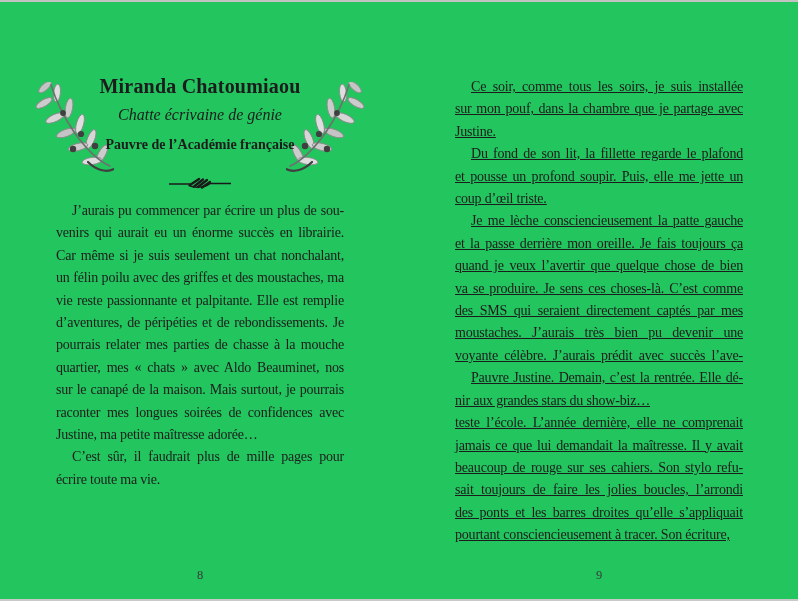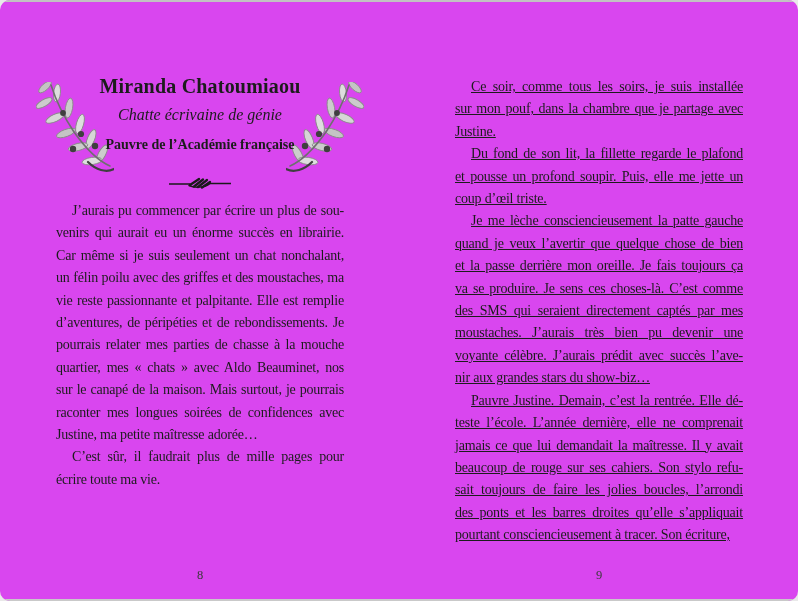--- a/index.html
+++ b/index.html
@@ -1,19 +1,19 @@
 <!DOCTYPE html>
 <html><head>
 <meta charset="utf-8">
 <style>
   html,body { margin:0; padding:0; background:#e9e9e9; }
   .spread {
-    position:relative; width:798px; height:601px; background:#d946ef;
+    position:relative; width:798px; height:601px; background:#22c55e;
     font-family:"Liberation Serif","DejaVu Serif",serif; color:#1c1c1c;
-    overflow:hidden; margin:0 auto;border-radius:10px;
+    overflow:hidden; margin:0 auto;
   }
   .edge { position:absolute; left:0; right:0; height:2px; }
   .edge.top { top:0; background:#c2c2c2; }
   .edge.bottom { bottom:0; background:#c9c9c9; }
 
   .page-col { position:absolute; width:288px; top:0; bottom:0; }
   .page-col.left  { left:56px; }
   .page-col.right { left:455px; }
 
   
@@ -142,28 +142,28 @@
 
   <div class="page-col right">
     <div class="body-text">
         <div class="line indent">Ce soir, comme tous les soirs, je suis installée</div>
         <div class="line">sur mon pouf, dans la chambre que je partage avec</div>
         <div class="line para-end">Justine.</div>
         <div class="line indent">Du fond de son lit, la fillette regarde le plafond</div>
         <div class="line">et pousse un profond soupir. Puis, elle me jette un</div>
         <div class="line para-end">coup d’œil triste.</div>
         <div class="line indent">Je me lèche consciencieusement la patte gauche</div>
+        <div class="line">et la passe derrière mon oreille. Je fais toujours ça</div>
         <div class="line">quand je veux l’avertir que quelque chose de bien</div>
-        <div class="line">et la passe derrière mon oreille. Je fais toujours ça</div>
         <div class="line">va se produire. Je sens ces choses-là. C’est comme</div>
         <div class="line">des SMS qui seraient directement captés par mes</div>
         <div class="line">moustaches. J’aurais très bien pu devenir une</div>
         <div class="line">voyante célèbre. J’aurais prédit avec succès l’ave-</div>
+        <div class="line indent">Pauvre Justine. Demain, c’est la rentrée. Elle dé-</div>
         <div class="line para-end">nir aux grandes stars du show-biz…</div>
-        <div class="line indent">Pauvre Justine. Demain, c’est la rentrée. Elle dé-</div>
         <div class="line">teste l’école. L’année dernière, elle ne comprenait</div>
         <div class="line">jamais ce que lui demandait la maîtresse. Il y avait</div>
         <div class="line">beaucoup de rouge sur ses cahiers. Son stylo refu-</div>
         <div class="line">sait toujours de faire les jolies boucles, l’arrondi</div>
         <div class="line">des ponts et les barres droites qu’elle s’appliquait</div>
         <div class="line para-end">pourtant consciencieusement à tracer. Son écriture,</div>
       </div>
     <div class="folio">9</div>
   </div>
 </div>

